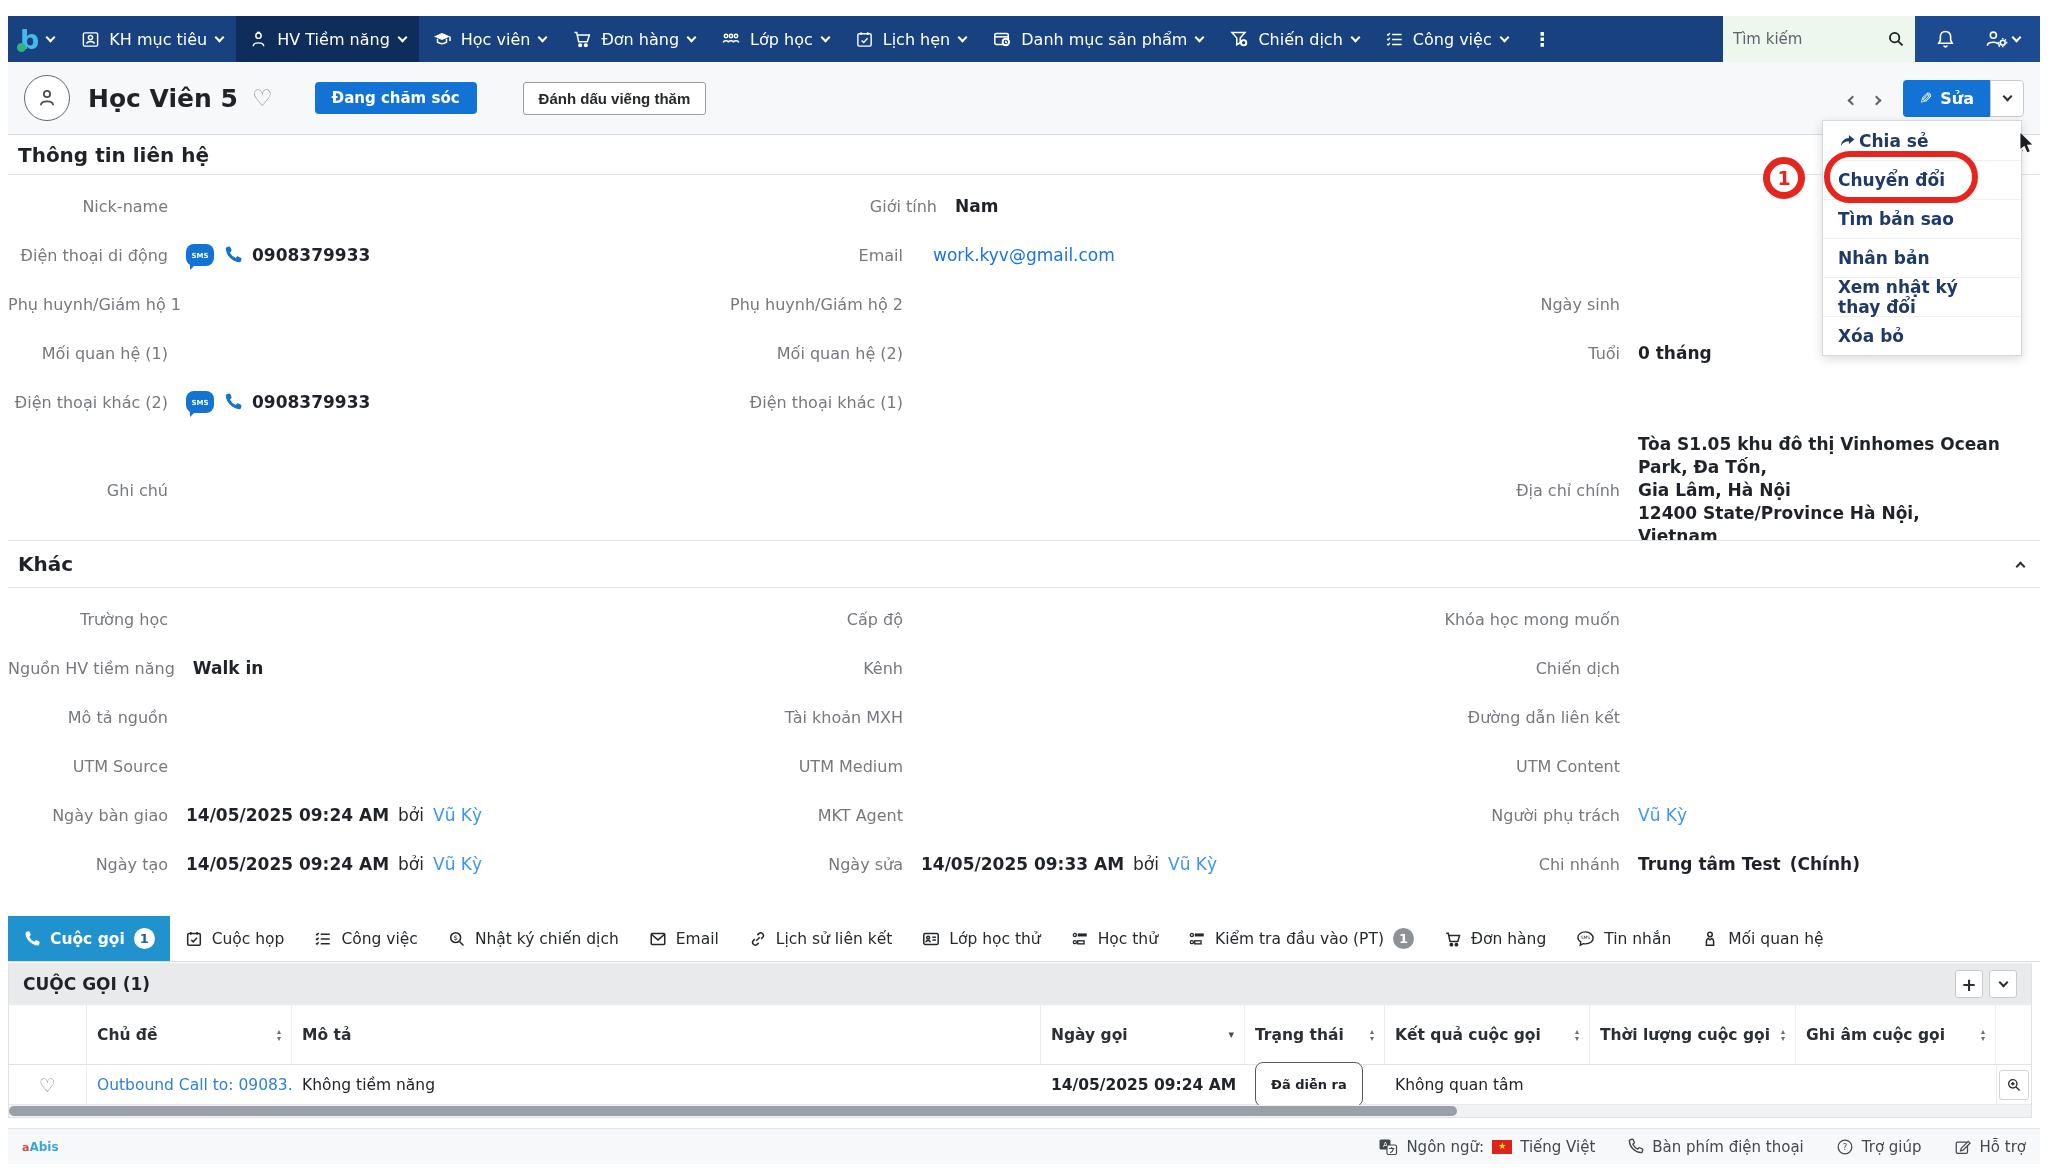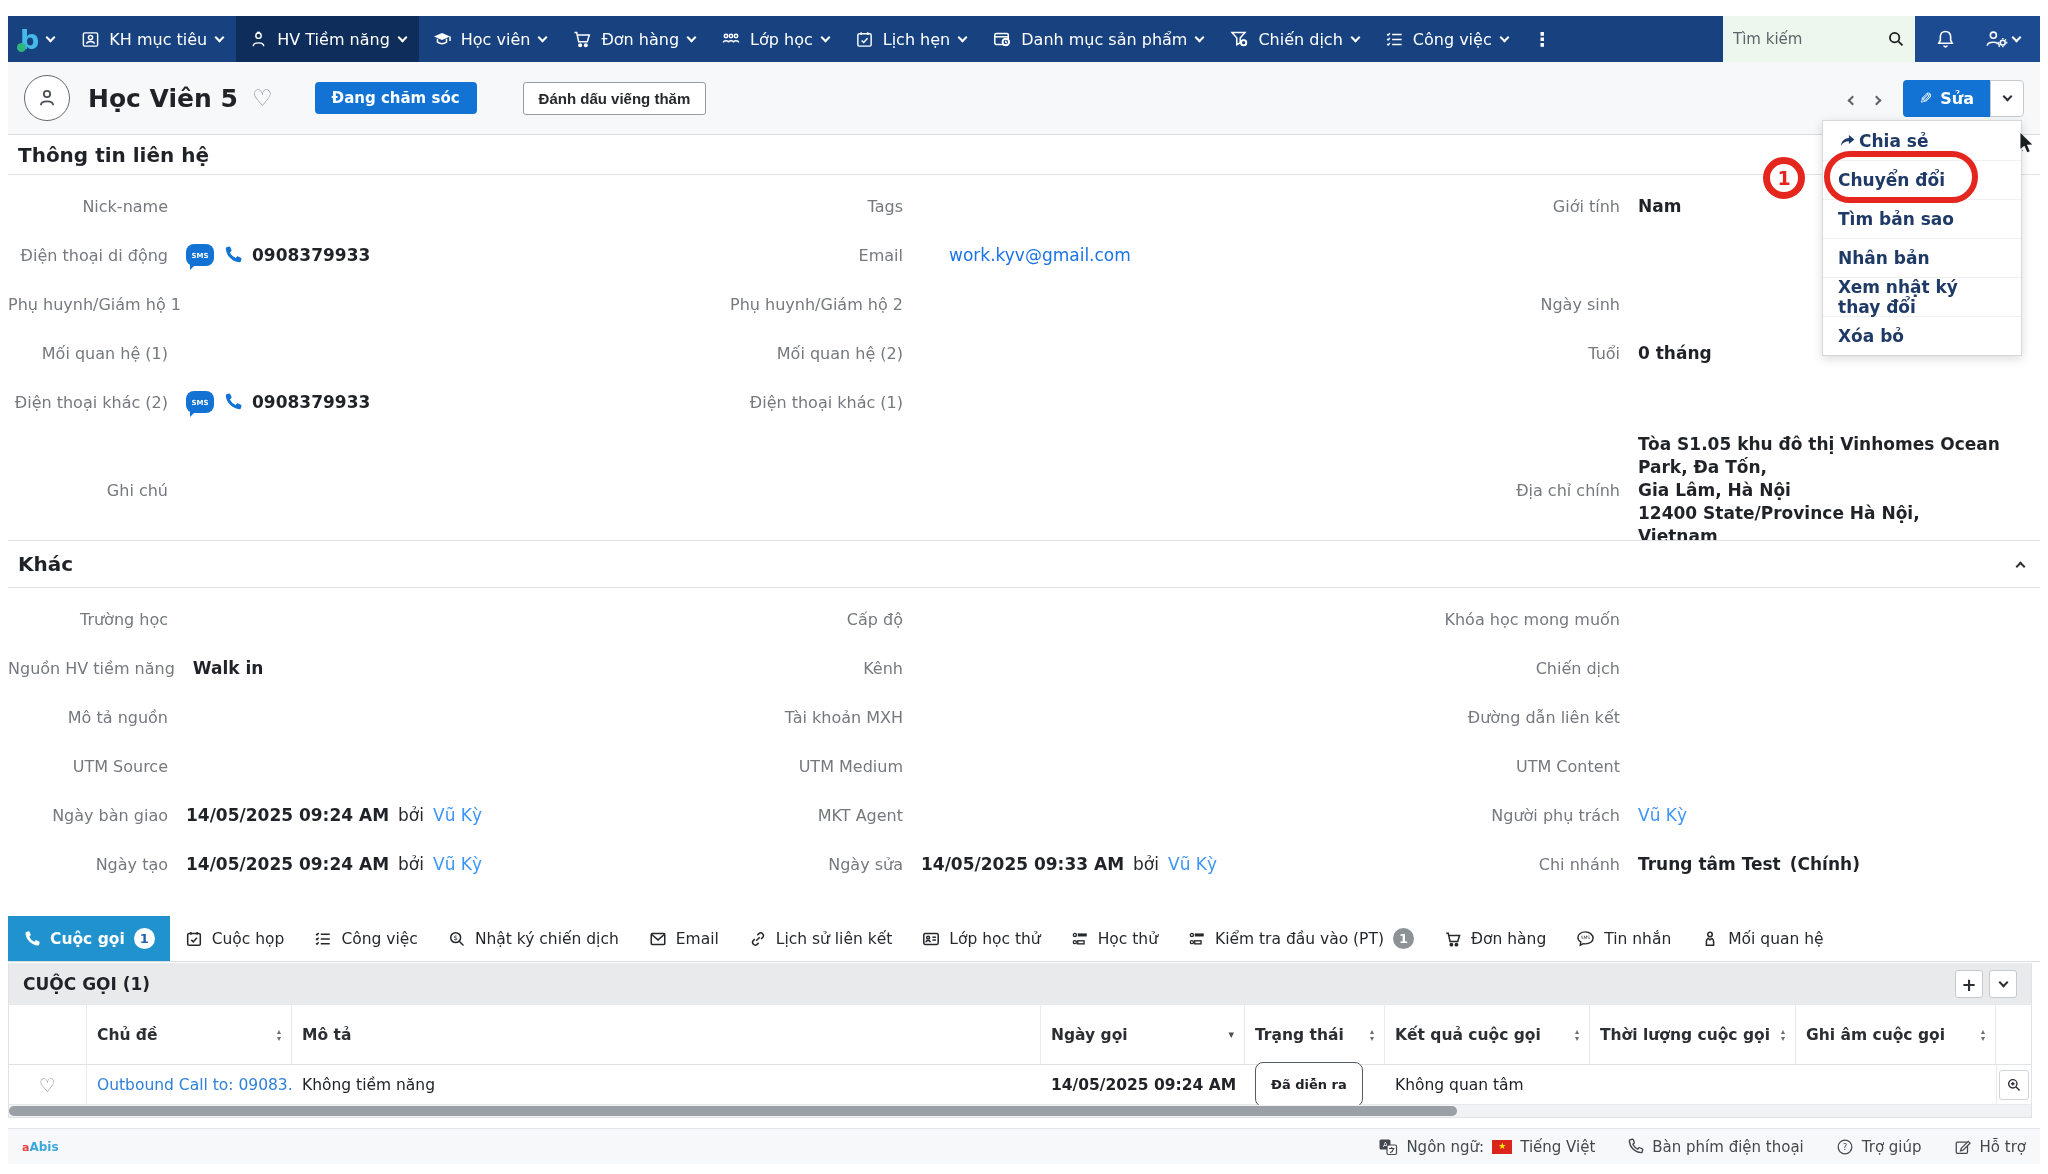--- a/index.html
+++ b/index.html
@@ -250,24 +250,20 @@
           <path d="M3 17l1-4L15.5 1.5l3 3L7 16z"></path>
         </svg>
     </span>
   </div>
   <div class="fgrid">
     <div class="frow">
       <div class="fcell c1">
           <span class="flabel">Nick-name</span>
           <span class="fvalue"></span>
         </div>
-      <div class="fcell c2">
-          <span class="flabel">Tags</span>
-          <span class="fvalue"></span>
-        </div>
       <div class="fcell c3">
           <span class="flabel">Giới tính</span>
           <span class="fvalue">Nam</span>
         </div>
     </div>
     <div class="frow">
       <div class="fcell c1">
         <span class="flabel">Điện thoại di động</span>
         <span class="fvalue">
           <span class="sms-pill">
@@ -276,21 +272,21 @@
               </svg>
             </span>
           <svg class="ic phone-ic" width="20" height="20" viewBox="0 0 20 20" fill="currentColor">
               <path d="M3.6 2.2 6 1.5c.55-.15 1.1.13 1.33.65l1.2 2.75c.2.46.08 1-.3 1.33L6.9 7.4a12.3 12.3 0 0 0 5.7 5.7l1.17-1.33c.33-.38.87-.5 1.33-.3l2.75 1.2c.52.23.8.78.65 1.33l-.7 2.4c-.15.52-.63.88-1.17.84C9.4 16.9 3.1 10.6 2.76 3.37c-.04-.54.32-1.02.84-1.17z"></path>
             </svg>
           <span>0908379933</span>
         </span>
       </div>
       <div class="fcell c2">
         <span class="flabel">Email</span>
-        <span class="fvalue" style="margin-left:46px">
+        <span class="fvalue" style="margin-left:30px">
             <a class="link">work.kyv@gmail.com</a>
           </span>
       </div>
       <div class="fcell c3">
           <span class="flabel"></span>
         </div>
     </div>
     <div class="frow">
       <div class="fcell c1">
           <span class="flabel">Phụ huynh/Giám hộ 1</span>

